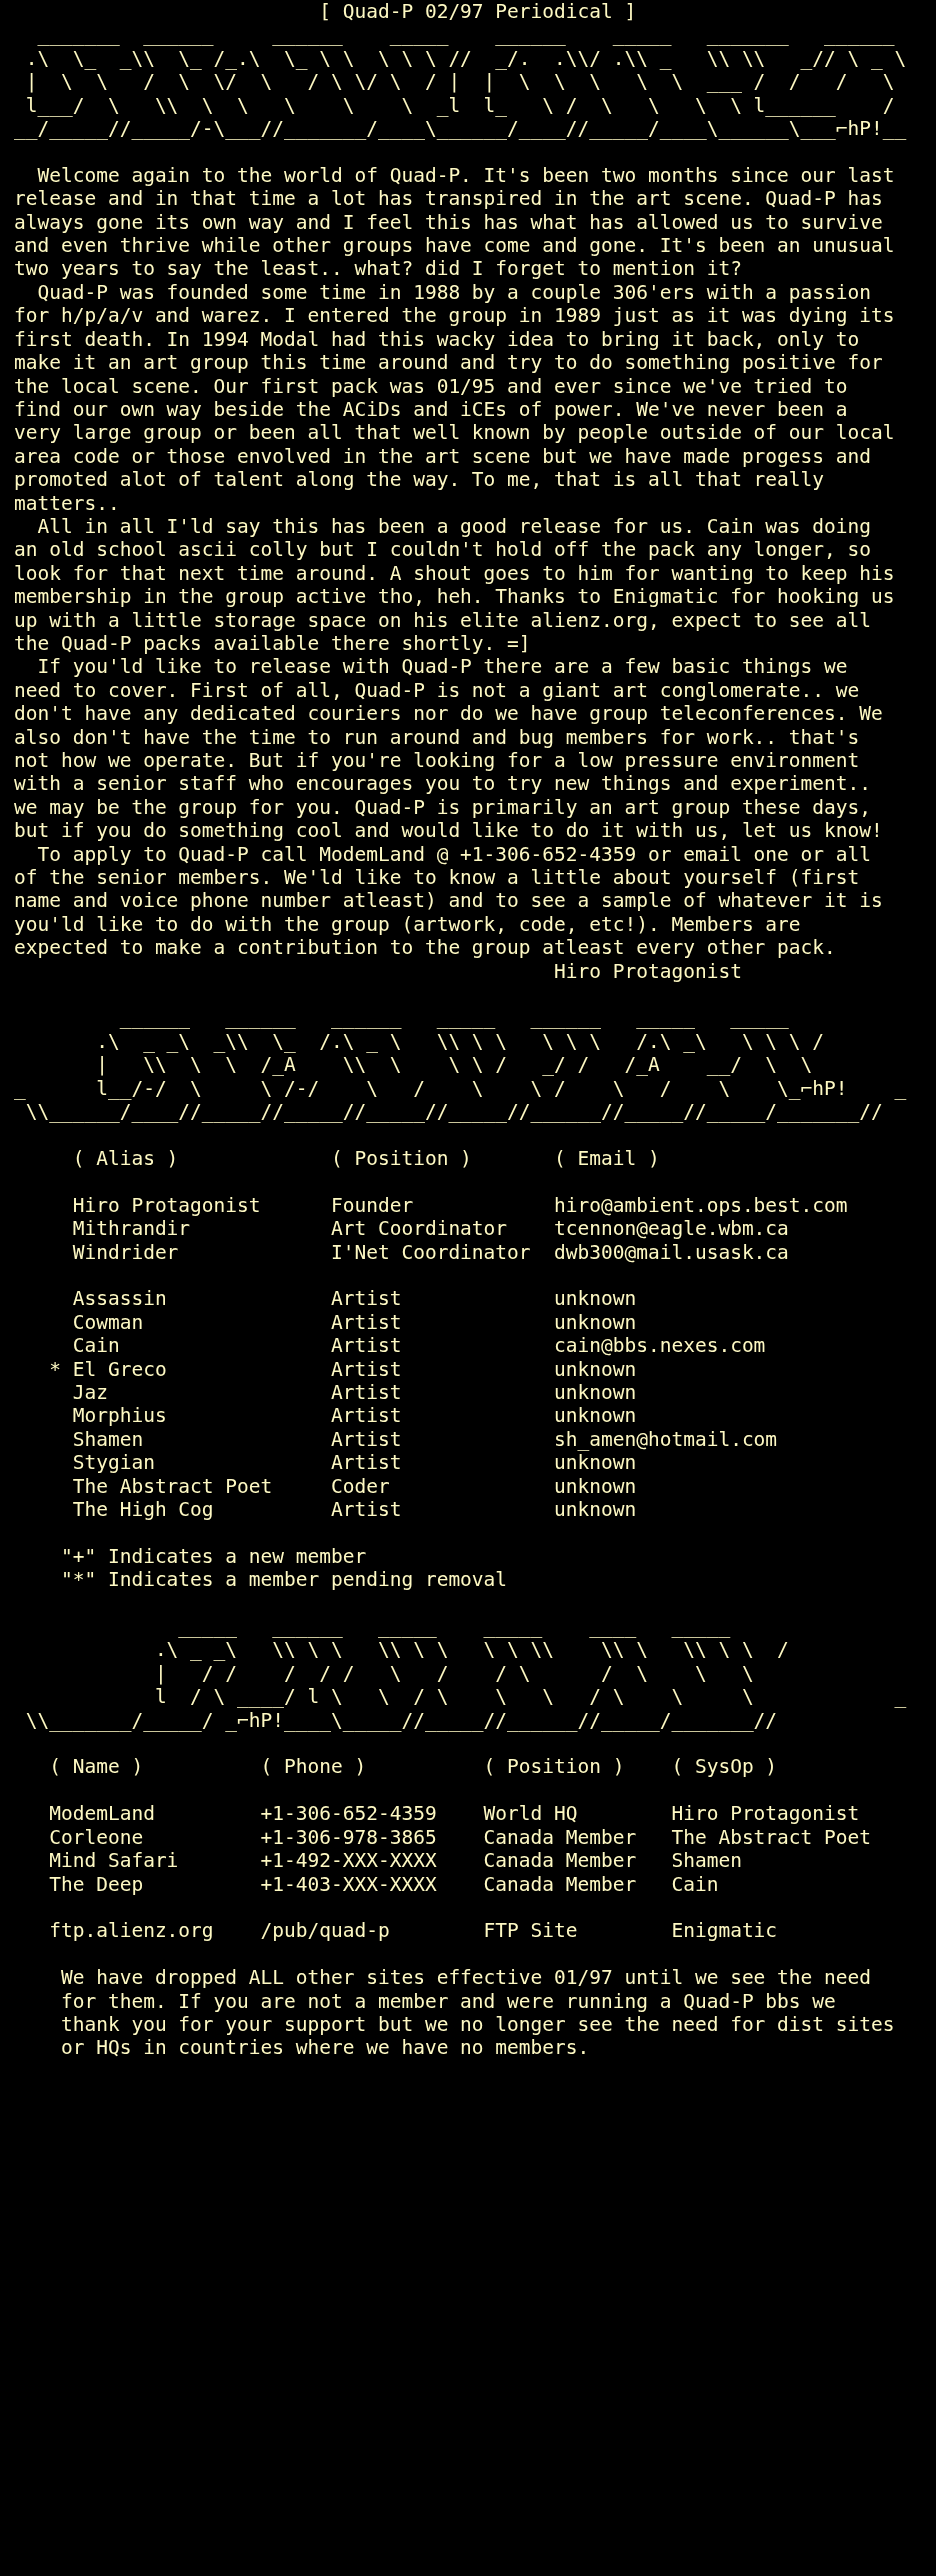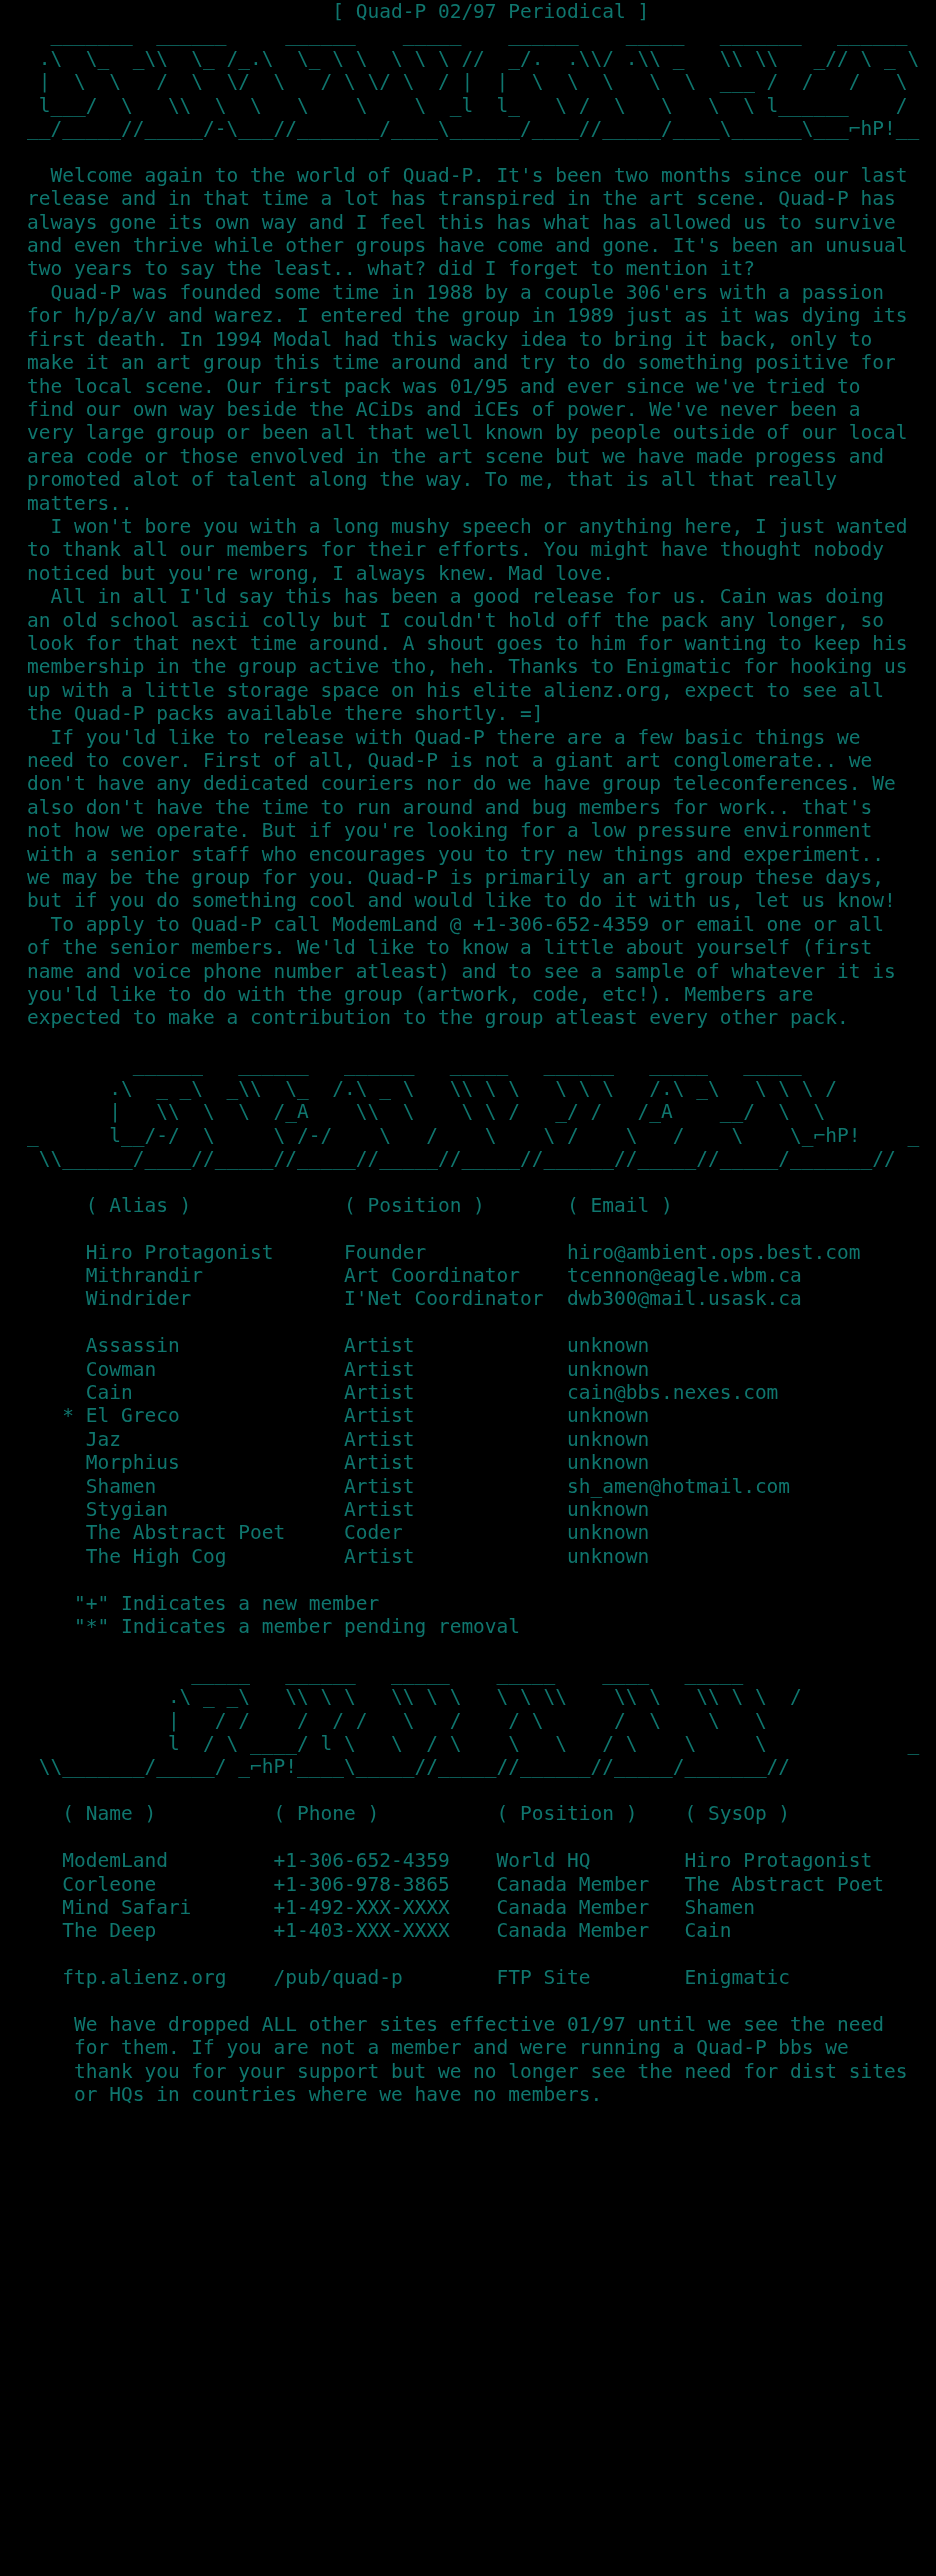--- a/index.html
+++ b/index.html
@@ -7,25 +7,25 @@
     padding: 0;
     background: #000000;
   }
   body {
     width: 937px;
     height: 2576px;
     overflow: hidden;
   }
   .nfo {
     margin: 0;
-    padding: 0 0 0 27px;
+    padding: 0 0 0 14px;
     font-family: "DejaVu Sans Mono", "Liberation Mono", monospace;
     font-size: 19.5px;
     line-height: 23.4px;
-    color: #0f766e;
+    color: #fef9c3;
     white-space: pre;
     letter-spacing: 0;
   }
   .nfo span { display: block; white-space: pre; }
 </style>
 </head>
 <body>
 
 <pre class="nfo"><span></span><span>                          [ Quad-P 02/97 Periodical ]</span><span>  _______  ______     ______    _____    ______    _____   _______   ______ 
  .\  \_  _\\  \_ /_.\  \_ \ \  \ \ \ //  _/.  .\\/ .\\ _   \\ \\   _// \ _ \
@@ -38,39 +38,37 @@
 and even thrive while other groups have come and gone. It's been an unusual
 two years to say the least.. what? did I forget to mention it?</span><span></span><span>  Quad-P was founded some time in 1988 by a couple 306'ers with a passion
 for h/p/a/v and warez. I entered the group in 1989 just as it was dying its
 first death. In 1994 Modal had this wacky idea to bring it back, only to
 make it an art group this time around and try to do something positive for
 the local scene. Our first pack was 01/95 and ever since we've tried to
 find our own way beside the ACiDs and iCEs of power. We've never been a
 very large group or been all that well known by people outside of our local
 area code or those envolved in the art scene but we have made progess and
 promoted alot of talent along the way. To me, that is all that really
-matters..</span><span></span><span>  I won't bore you with a long mushy speech or anything here, I just wanted
-to thank all our members for their efforts. You might have thought nobody
-noticed but you're wrong, I always knew. Mad love.</span><span></span><span>  All in all I'ld say this has been a good release for us. Cain was doing
+matters..</span><span></span><span></span><span>  All in all I'ld say this has been a good release for us. Cain was doing
 an old school ascii colly but I couldn't hold off the pack any longer, so
 look for that next time around. A shout goes to him for wanting to keep his
 membership in the group active tho, heh. Thanks to Enigmatic for hooking us
 up with a little storage space on his elite alienz.org, expect to see all
 the Quad-P packs available there shortly. =]</span><span></span><span>  If you'ld like to release with Quad-P there are a few basic things we
 need to cover. First of all, Quad-P is not a giant art conglomerate.. we
 don't have any dedicated couriers nor do we have group teleconferences. We
 also don't have the time to run around and bug members for work.. that's
 not how we operate. But if you're looking for a low pressure environment
 with a senior staff who encourages you to try new things and experiment..
 we may be the group for you. Quad-P is primarily an art group these days,
 but if you do something cool and would like to do it with us, let us know!</span><span></span><span>  To apply to Quad-P call ModemLand @ +1-306-652-4359 or email one or all
 of the senior members. We'ld like to know a little about yourself (first
 name and voice phone number atleast) and to see a sample of whatever it is
 you'ld like to do with the group (artwork, code, etc!). Members are
-expected to make a contribution to the group atleast every other pack.</span><span></span><span></span><span>
+expected to make a contribution to the group atleast every other pack.</span><span></span><span></span><span>                                              Hiro Protagonist</span><span>
 </span><span>         ______   ______   ______   _____   ______   _____   _____          
        .\  _ _\  _\\  \_  /.\ _ \   \\ \ \   \ \ \   /.\ _\   \ \ \ /       
        |   \\  \  \  /_A    \\  \    \ \ /   _/ /   /_A    __/  \  \        
 _      l__/-/  \     \ /-/    \   /    \    \ /    \   /    \    \_⌐hP!    _
  \\______/____//_____//_____//_____//_____//______//_____//_____/_______//  </span><span>
 </span><span>     ( Alias )             ( Position )       ( Email )
 
      Hiro Protagonist      Founder            hiro@ambient.ops.best.com
      Mithrandir            Art Coordinator    tcennon@eagle.wbm.ca
      Windrider             I'Net Coordinator  dwb300@mail.usask.ca

